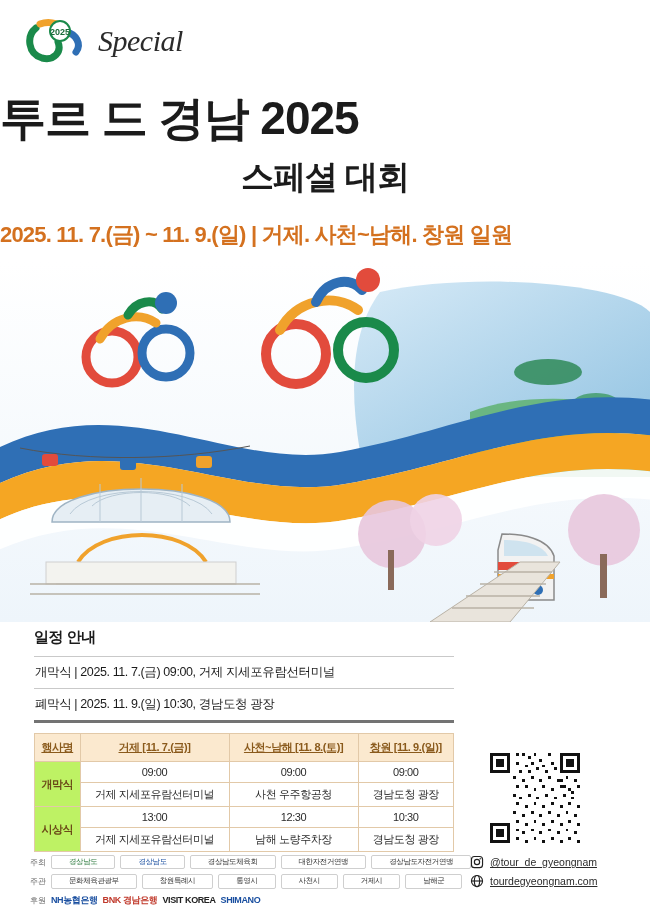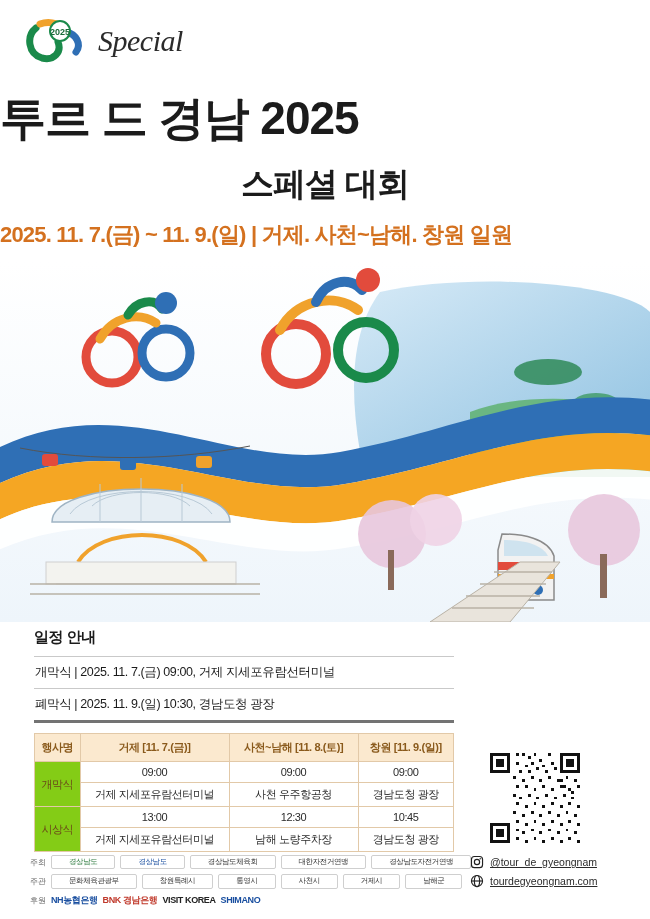--- a/index.html
+++ b/index.html
@@ -56,21 +56,20 @@
   .title-sub {
     position: absolute;
     top: 155px;
     left: 0;
     width: 650px;
     text-align: center;
     font-size: 33px;
     font-weight: bold;
     color: #1b1b1b;
     letter-spacing: -1px;
-    margin-top: 7px;
   }
   .title-date {
     position: absolute;
     top: 220px;
     left: 0;
     width: 650px;
     font-size: 22px;
     font-weight: bold;
     color: #d4711f;
     letter-spacing: -0.8px;
@@ -124,24 +123,25 @@
     border: 1px solid #e2c9a8;
     text-align: center;
     padding: 4px 0;
     letter-spacing: -0.4px;
   }
   .tbl thead th {
     background: #fbe9cf;
     font-weight: bold;
     color: #8a5a1c;
     padding: 6px 2px;
+    text-decoration: underline;
   }
   .tbl .rowhead {
-    background: #84cc16;
-    font-weight: normal;
+    background: #bef264;
+    font-weight: bold;
     color: #6b4a18;
   }
 
   
   .qr {
     position: absolute;
     left: 487px;
     top: 750px;
     width: 96px;
     height: 96px;
@@ -353,21 +353,21 @@
       </tr>
       <tr>
         <td>거제 지세포유람선터미널</td>
         <td>사천 우주항공청</td>
         <td>경남도청 광장</td>
       </tr>
       <tr>
         <td class="rowhead" rowspan="2">시상식</td>
         <td>13:00</td>
         <td>12:30</td>
-        <td>10:45</td>
+        <td>10:30</td>
       </tr>
       <tr>
         <td>거제 지세포유람선터미널</td>
         <td>남해 노량주차장</td>
         <td>경남도청 광장</td>
       </tr>
     </tbody>
   </table>
 
   <div class="qr">

